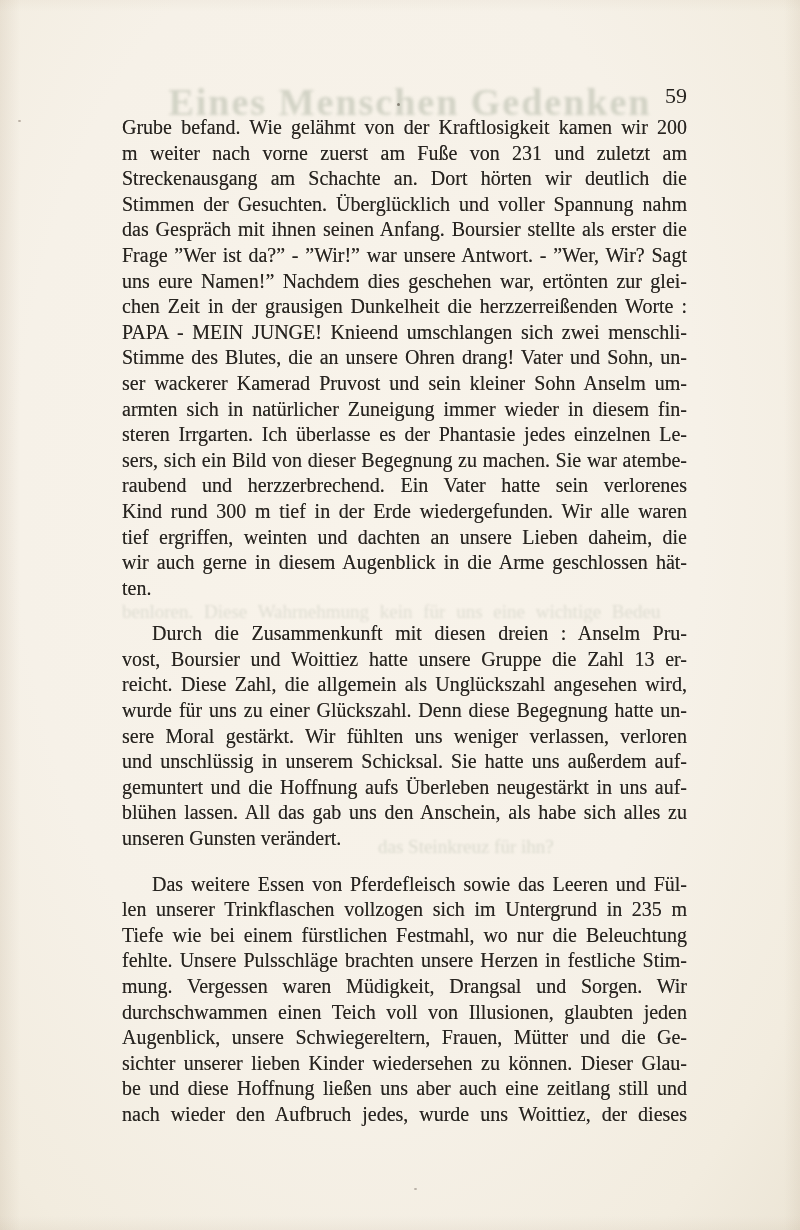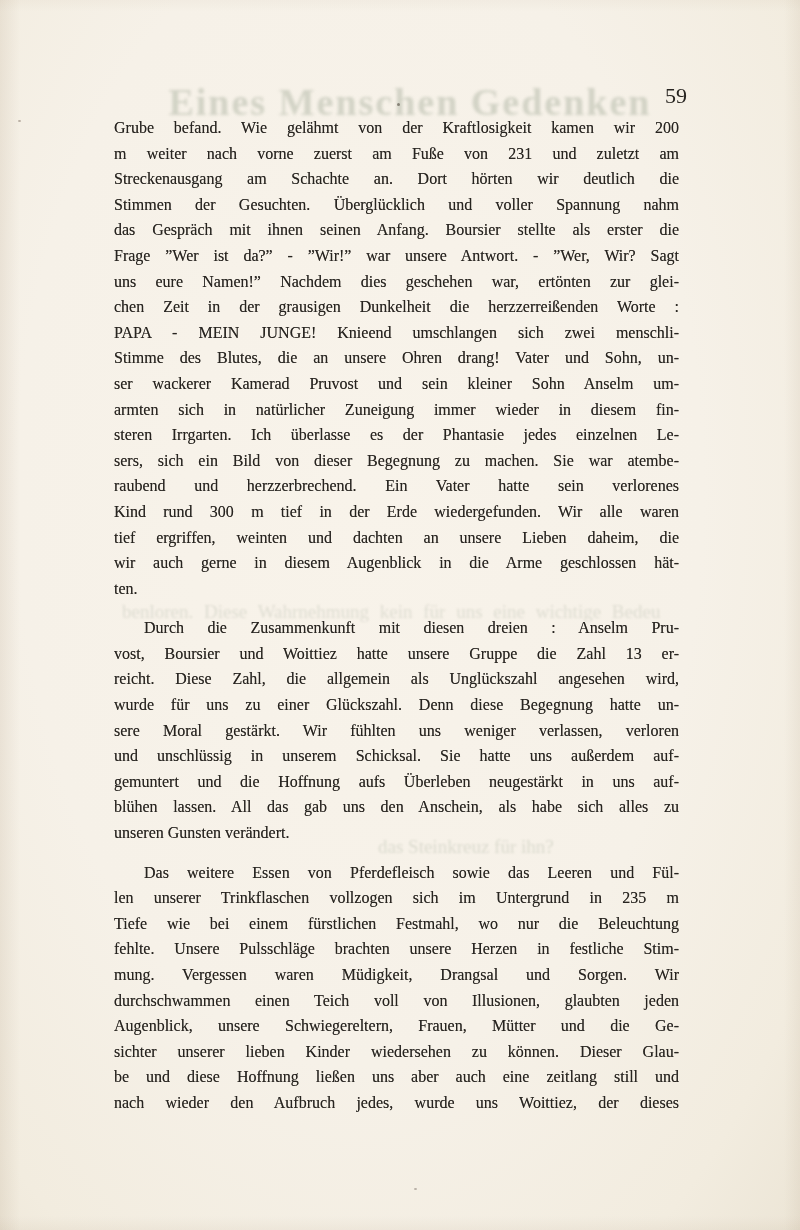--- a/index.html
+++ b/index.html
@@ -49,26 +49,26 @@
   }
   .page-number {
     position: absolute;
     top: 83px; right: 113px;
     font-size: 22px;
     z-index: 2;
     margin-left: 48px;
   }
   .page-body {
     position: absolute;
-    left: 114px; top: 115px; width: 565px;
-    font-size: 16px; line-height: 25.6px;
+    left: 122px; top: 115px; width: 565px;
+    font-size: 20px; line-height: 25.6px;
     z-index: 2;
     text-shadow: 0 0 0.4px rgba(40,35,30,0.55);
   }
-  .para + .para { margin-top: 14px; }
+  .para + .para { margin-top: 20px; }
   .line {
     text-align: justify;
     text-align-last: justify;
     height: 25.6px;
     overflow: hidden;
     white-space: normal;
   }
   .line.last { text-align-last: left; font-family: Liberation Serif, serif; }
   .para.indent .line.first { text-indent: 30px; }
   .speck {

